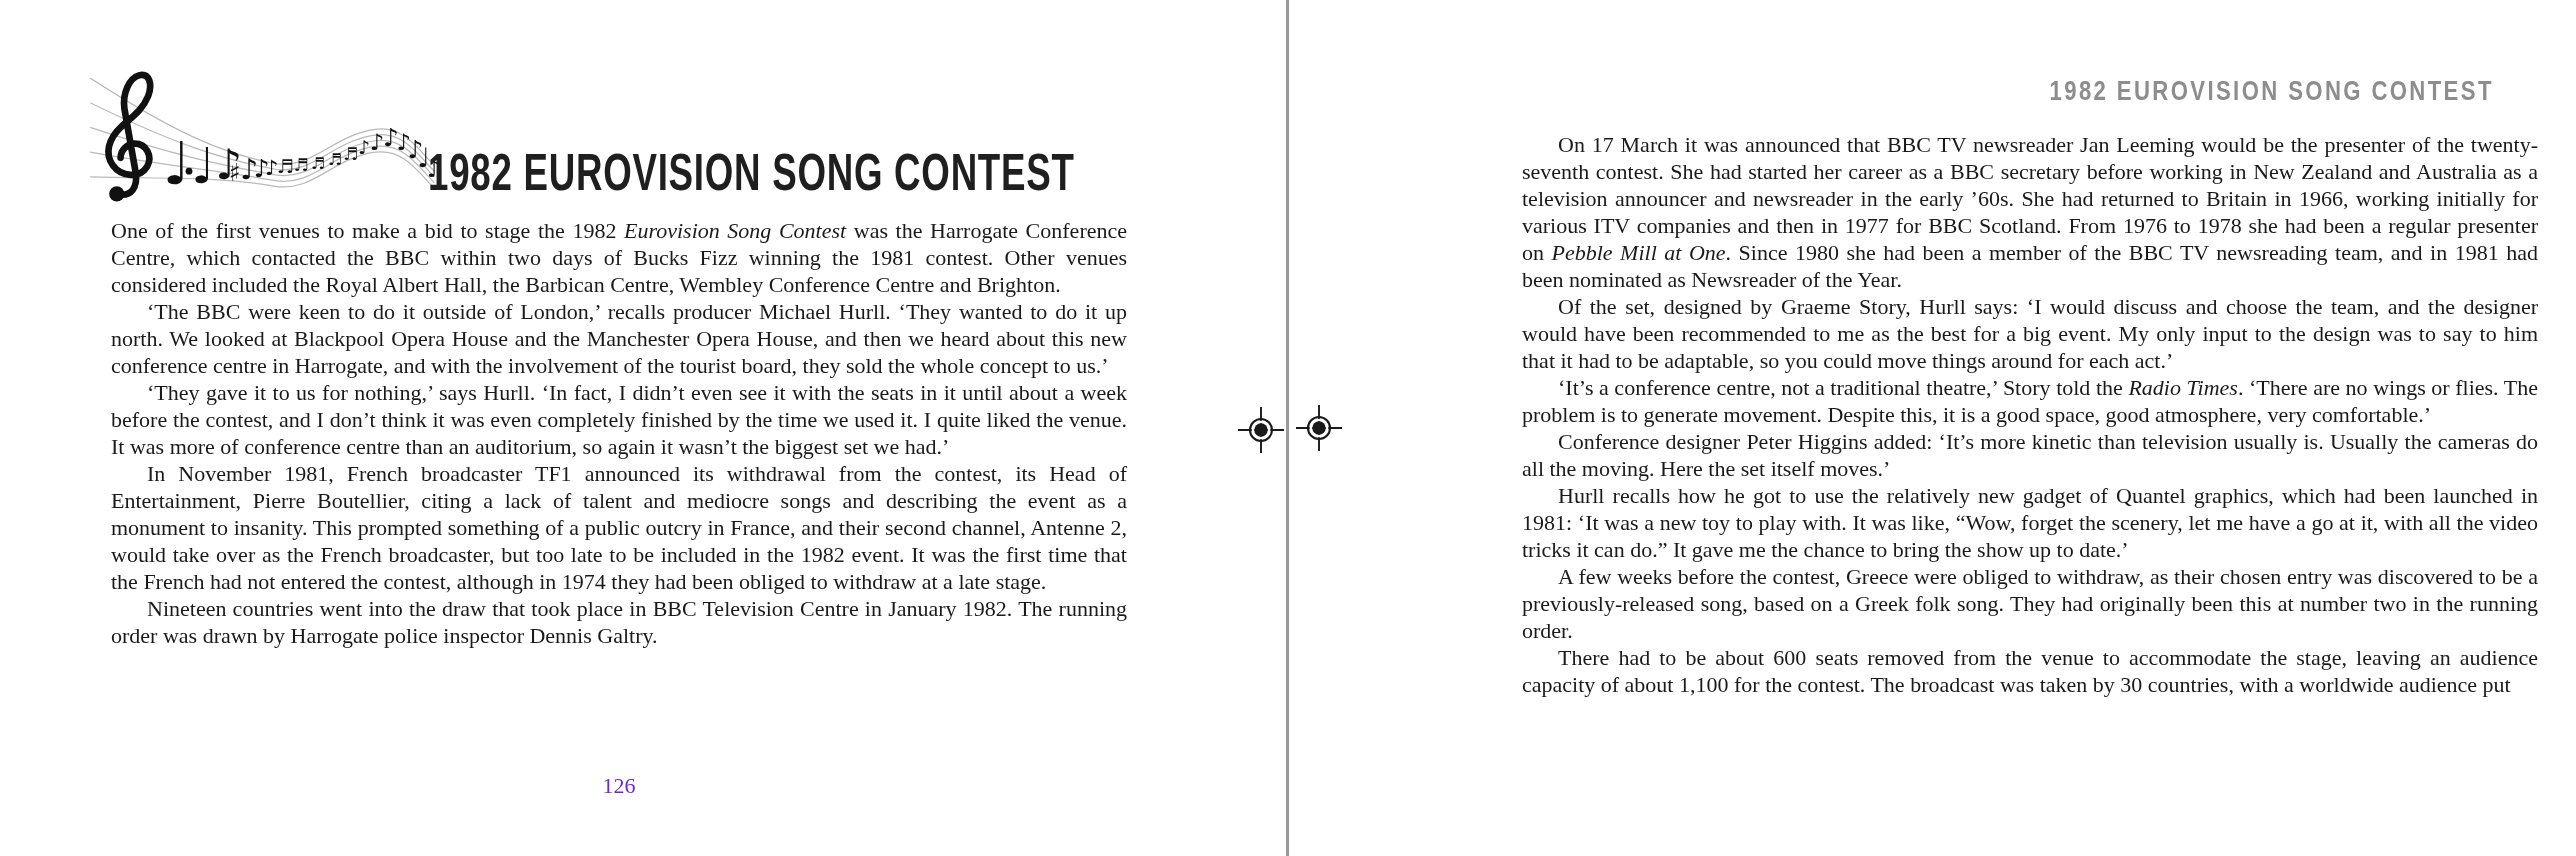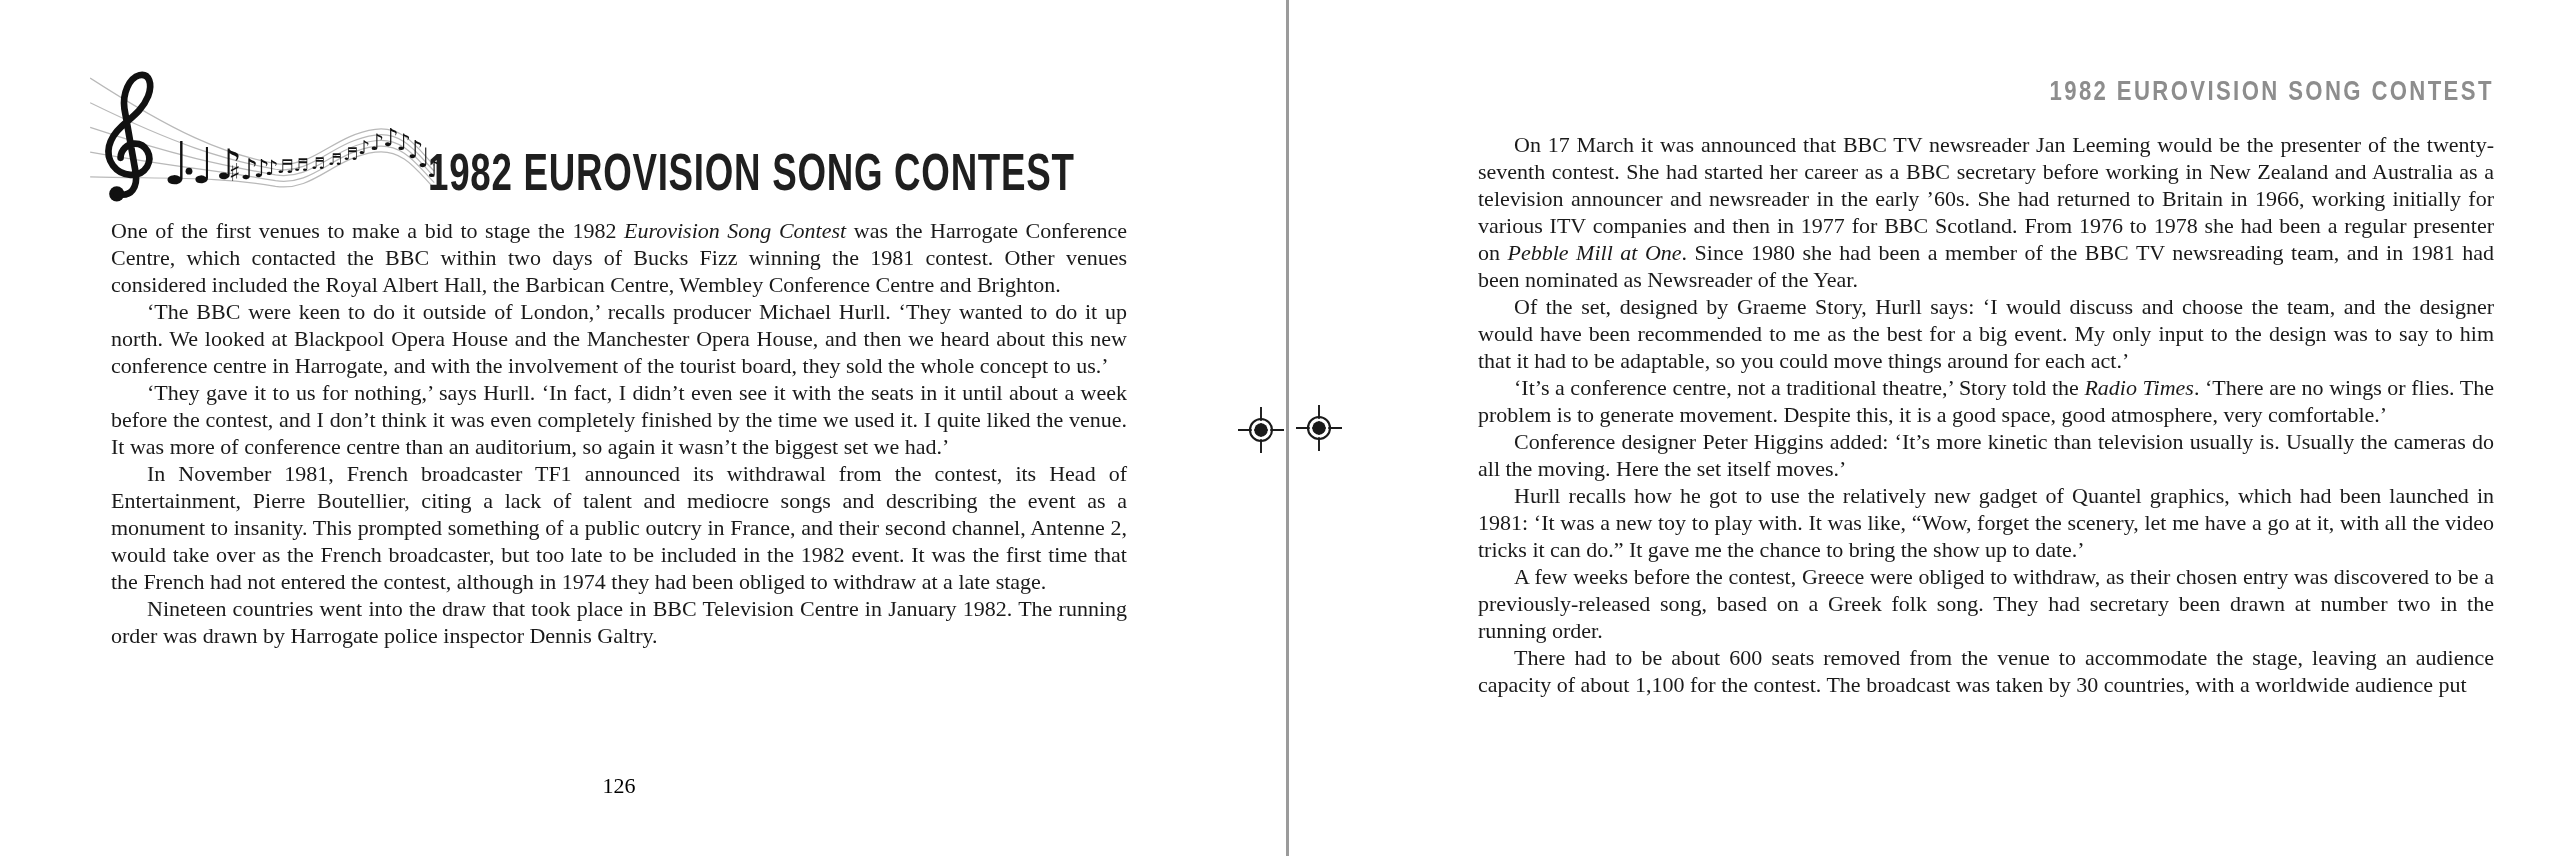--- a/index.html
+++ b/index.html
@@ -23,28 +23,28 @@
     position:absolute;top:76px;right:0;margin:0;
     font-family:"Liberation Sans", sans-serif;font-weight:700;font-size:27px;
     letter-spacing:2.9px;white-space:nowrap;color:#8d8d8d;
     transform:scaleX(0.82);transform-origin:100% 50%;
   }
   .body-text{
     position:absolute;left:0;width:1016px;
     font-size:22px;line-height:27px;text-align:justify;
   }
   .page.left  .body-text{top:217px;}
-  .page.right .body-text{top:131px;}
+  .page.right .body-text{top:131px;margin-left:44px;}
   .para{margin:0;text-indent:36px;}
   .para.noindent{text-indent:0;}
   .para em{font-style:italic;}
 
   .page-number{
     position:absolute;top:773px;left:0;width:100%;text-align:center;
-    font-size:22px;color:#000000;
+    font-size:22px;color:#6d28d9;
   }
 
   .divider{position:absolute;left:1286px;top:0;width:2.9px;height:856px;background:#9b9b9b;}
   .regmark{position:absolute;width:46px;height:46px;}
   .regmark.mark-left{left:1238px;top:407px;}
   .regmark.mark-right{left:1296px;top:405px;}
 </style>
 </head>
 <body>
 
@@ -124,20 +124,20 @@
 
   <section class="page right">
     <div class="running-header">1982 EUROVISION SONG CONTEST</div>
 
     <div class="body-text">
         <p class="para"><span>On 17 March it was announced that BBC TV newsreader Jan Leeming would be the presenter of the twenty-seventh contest. She had started her career as a BBC secretary before working in New Zealand and Australia as a television announcer and newsreader in the early ’60s. She had returned to Britain in 1966, working initially for various ITV companies and then in 1977 for BBC Scotland. From 1976 to 1978 she had been a regular presenter on </span><em>Pebble Mill at One</em><span>. Since 1980 she had been a member of the BBC TV newsreading team, and in 1981 had been nominated as Newsreader of the Year.</span></p>
         <p class="para"><span>Of the set, designed by Graeme Story, Hurll says: ‘I would discuss and choose the team, and the designer would have been recommended to me as the best for a big event. My only input to the design was to say to him that it had to be adaptable, so you could move things around for each act.’</span></p>
         <p class="para"><span>‘It’s a conference centre, not a traditional theatre,’ Story told the </span><em>Radio Times</em><span>. ‘There are no wings or flies. The problem is to generate movement. Despite this, it is a good space, good atmosphere, very comfortable.’</span></p>
         <p class="para"><span>Conference designer Peter Higgins added: ‘It’s more kinetic than television usually is. Usually the cameras do all the moving. Here the set itself moves.’</span></p>
         <p class="para"><span>Hurll recalls how he got to use the relatively new gadget of Quantel graphics, which had been launched in 1981: ‘It was a new toy to play with. It was like, “Wow, forget the scenery, let me have a go at it, with all the video tricks it can do.” It gave me the chance to bring the show up to date.’</span></p>
-        <p class="para"><span>A few weeks before the contest, Greece were obliged to withdraw, as their chosen entry was discovered to be a previously-released song, based on a Greek folk song. They had secretary been drawn at number two in the running order.</span></p>
+        <p class="para"><span>A few weeks before the contest, Greece were obliged to withdraw, as their chosen entry was discovered to be a previously-released song, based on a Greek folk song. They had originally been this at number two in the running order.</span></p>
         <p class="para"><span>There had to be about 600 seats removed from the venue to accommodate the stage, leaving an audience capacity of about 1,100 for the contest. The broadcast was taken by 30 countries, with a worldwide audience put</span></p>
       </div>
 
   </section>
 
 </div>
 
 
 </body></html>

